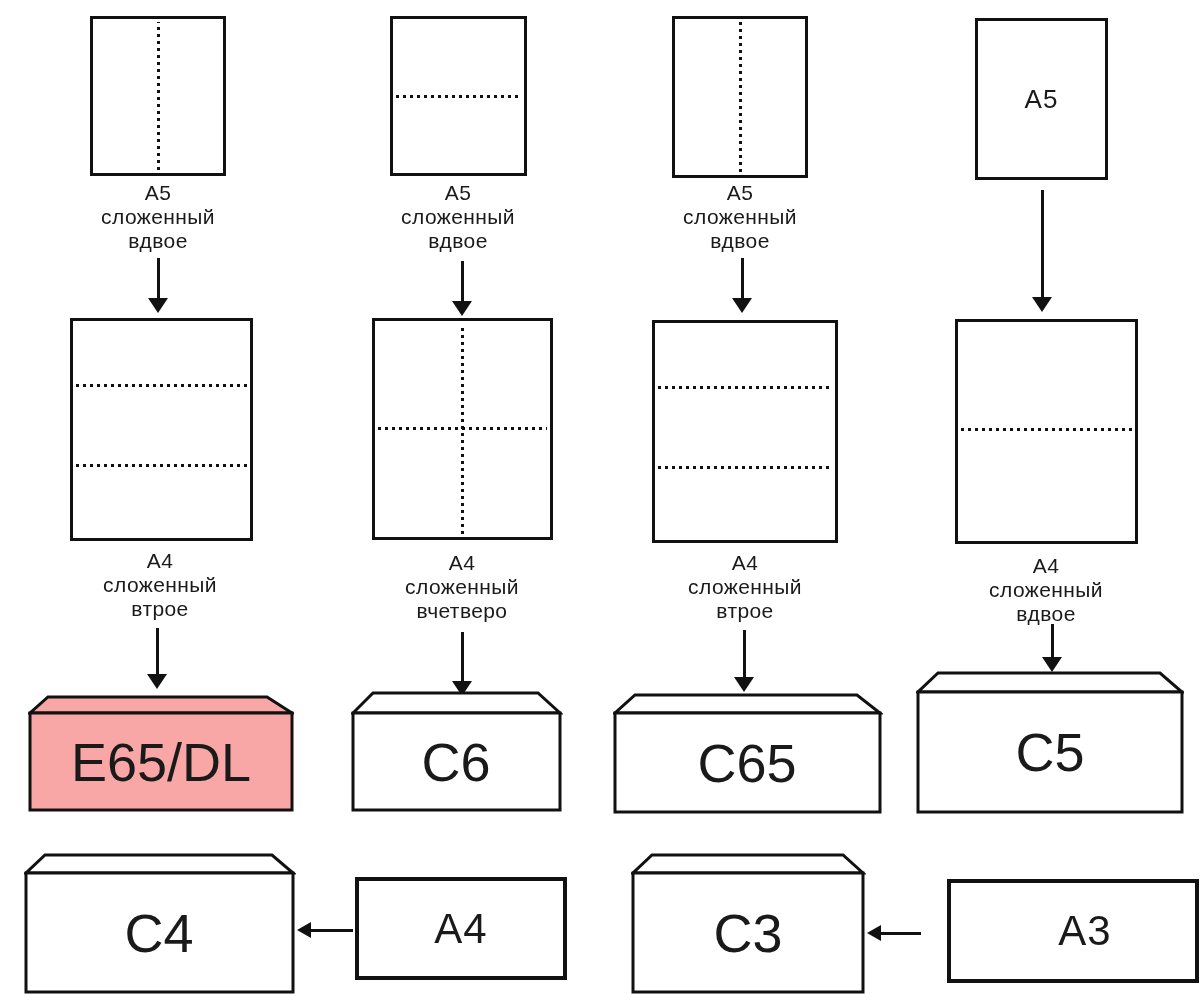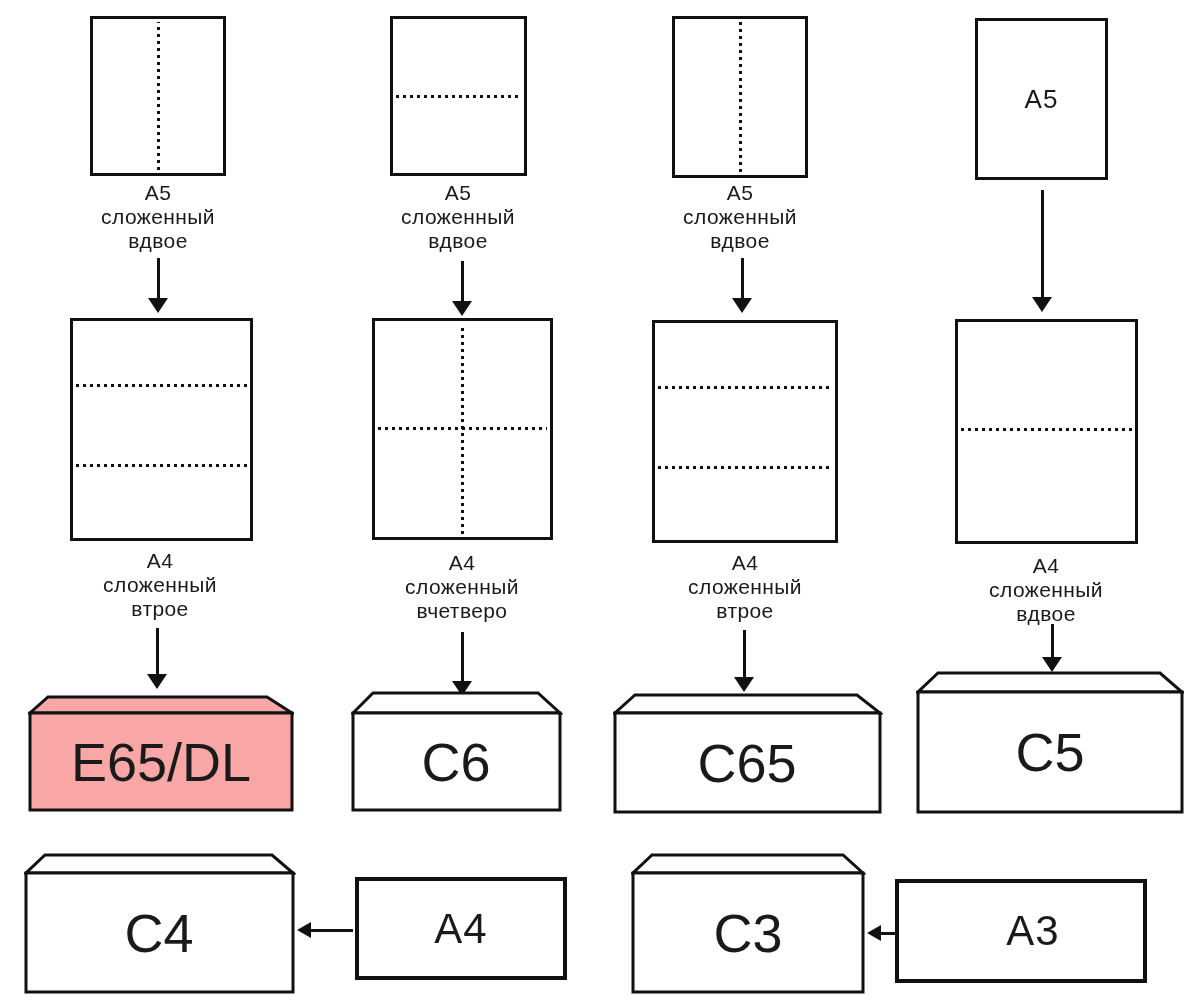--- a/index.html
+++ b/index.html
@@ -176,17 +176,17 @@
     <polygon points="21,2 212,2 232,20 2,20" stroke="#111" stroke-width="3" fill="#ffffff"></polygon>
     <rect x="2" y="20" width="230" height="119" stroke="#111" stroke-width="3" fill="#ffffff"></rect>
     <text x="117" y="99" font-size="54" text-anchor="middle">C3</text>
   </svg>
 
   <div class="harrow" style="left:867px; top:925px; width:54px;">
     <div class="shaft"></div>
     <div class="head"></div>
   </div>
 
-  <div class="flat-rect" style="left:895px; top:879px; width:252px; height:104px;padding-left:24px;">
+  <div class="flat-rect" style="left:947px; top:879px; width:252px; height:104px;padding-left:24px;">
     <span>A3</span>
   </div>
 
 </div>
 
 </body></html>

